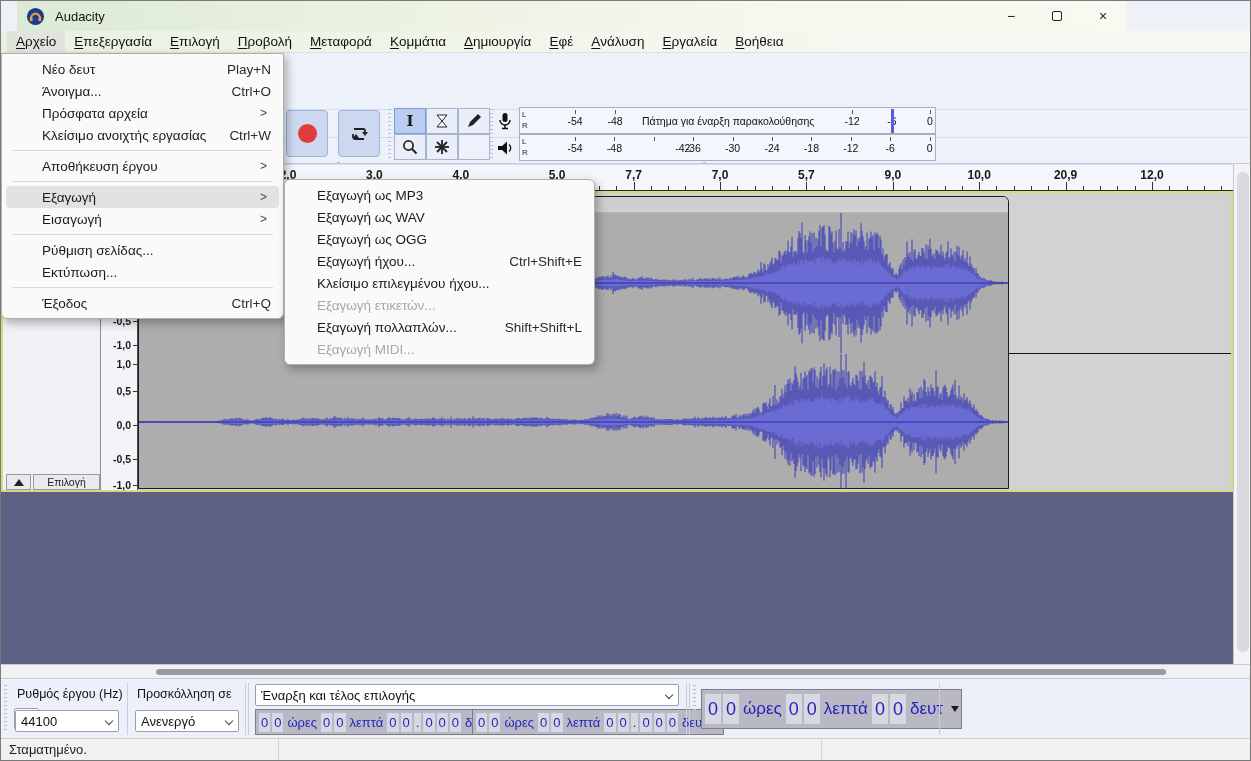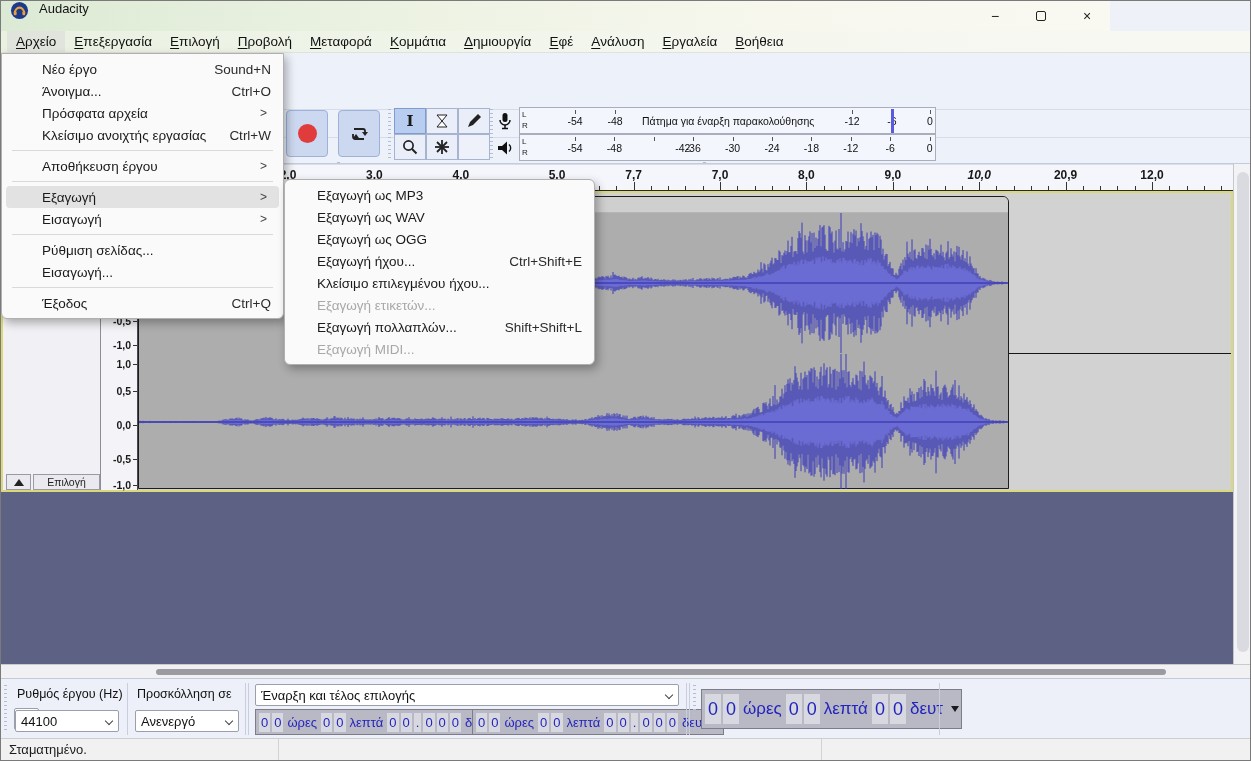--- a/index.html
+++ b/index.html
@@ -3,23 +3,23 @@
 <meta charset="utf-8">
 <style>
   * { margin:0; padding:0; box-sizing:border-box; }
   html,body { background:#444; }
   #app {
     position:relative; width:1251px; height:761px; overflow:hidden;
     font-family:"Liberation Sans", sans-serif; background:#eef1f8;
     border:1px solid #7a7a7a;
   }
   
-  #titlebar { position:absolute; left:0; top:0; width:1109px; height:30px;
+  #titlebar { position:absolute; left:16px; top:0; width:1109px; height:30px;
     background:linear-gradient(90deg,#dcead5 0%,#ecf2e2 35%,#f7f7ee 70%,#f9f9f2 100%);
-    display:flex; }
+    display:flex; align-items:center; }
   .app-logo { margin-left:9px; width:19px; height:19px; }
   .title-text { margin-left:10px; font-size:13px; color:#141414; }
   .win-btns { margin-left:auto; display:flex; height:30px; }
   .win-btn { width:46px; height:30px; display:flex; align-items:center; justify-content:center;
     font-size:14px; color:#222; cursor:default; }
   .win-btn .maxbox { width:10px; height:10px; border:1.2px solid #222; border-radius:2px; }
   
   #menubar { position:absolute; left:0; top:30px; width:1251px; height:22px;
     background:linear-gradient(90deg,#e9f1e1,#f5f7ef 60%,#f8f8f2);
     display:flex; align-items:stretch; padding-left:6px; border-bottom:1px solid #e2e2da; }
@@ -396,23 +396,23 @@
     </div>
   </div>
 
   <div id="timeline">
       <span class="tl-num" style="left: 287px;">2,0</span>
       <span class="tl-num" style="left: 373.4px;">3,0</span>
       <span class="tl-num" style="left: 459.8px;">4,0</span>
       <span class="tl-num" style="left: 556px;">5,0</span>
       <span class="tl-num" style="left: 632.6px;">7,7</span>
       <span class="tl-num" style="left: 719px;">7,0</span>
-      <span class="tl-num" style="left: 805.4px;">8,0</span>
+      <span class="tl-num" style="left: 805.4px;">5,7</span>
       <span class="tl-num" style="left: 891.8px;">9,0</span>
-      <span class="tl-num" style="left: 978.2px; font-style: italic;">10,0</span>
+      <span class="tl-num" style="left: 978.2px;">10,0</span>
       <span class="tl-num" style="left: 1064.6px;">20,9</span>
       <span class="tl-num" style="left: 1151px;">12,0</span>
       <div class="tl-tick" style="left: 114.2px; height: 8px;"></div>
       <div class="tl-tick" style="left: 131.48px; height: 4px;"></div>
       <div class="tl-tick" style="left: 148.76px; height: 4px;"></div>
       <div class="tl-tick" style="left: 166.04px; height: 4px;"></div>
       <div class="tl-tick" style="left: 183.32px; height: 4px;"></div>
       <div class="tl-tick" style="left: 200.6px; height: 8px;"></div>
       <div class="tl-tick" style="left: 217.88px; height: 4px;"></div>
       <div class="tl-tick" style="left: 235.16px; height: 4px;"></div>
@@ -602,22 +602,22 @@
 
   <div id="statusbar">
     <span id="status-text">Σταματημένο.</span>
     <div class="sb-div" style="left:277px;"></div>
     <div class="sb-div" style="left:820px;"></div>
   </div>
   <div id="frame-bottom"></div>
 
   <div class="menu" id="file-menu">
       <div class="menu-item">
-        <span class="label">Νέο έργο</span>
-        <span class="sc">Sound+N</span>
+        <span class="label">Νέο δευτ</span>
+        <span class="sc">Play+N</span>
       </div>
       <div class="menu-item">
         <span class="label">Άνοιγμα...</span>
         <span class="sc">Ctrl+O</span>
       </div>
       <div class="menu-item">
         <span class="label">Πρόσφατα αρχεία</span>
         <span class="sub-arrow">&gt;</span>
       </div>
       <div class="menu-item">
@@ -636,21 +636,21 @@
       </div>
       <div class="menu-item">
         <span class="label">Εισαγωγή</span>
         <span class="sub-arrow">&gt;</span>
       </div>
       <div class="menu-sep"></div>
       <div class="menu-item">
         <span class="label">Ρύθμιση σελίδας...</span>
       </div>
       <div class="menu-item">
-        <span class="label">Εισαγωγή...</span>
+        <span class="label">Εκτύπωση...</span>
       </div>
       <div class="menu-sep"></div>
       <div class="menu-item">
         <span class="label">Έξοδος</span>
         <span class="sc">Ctrl+Q</span>
       </div>
     </div>
   <div class="menu" id="export-menu">
       <div class="menu-item">
         <span class="label">Εξαγωγή ως MP3</span>

